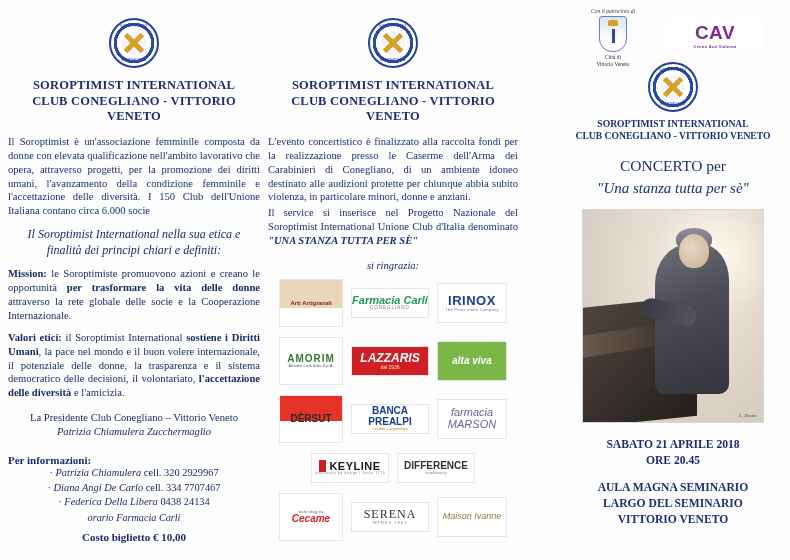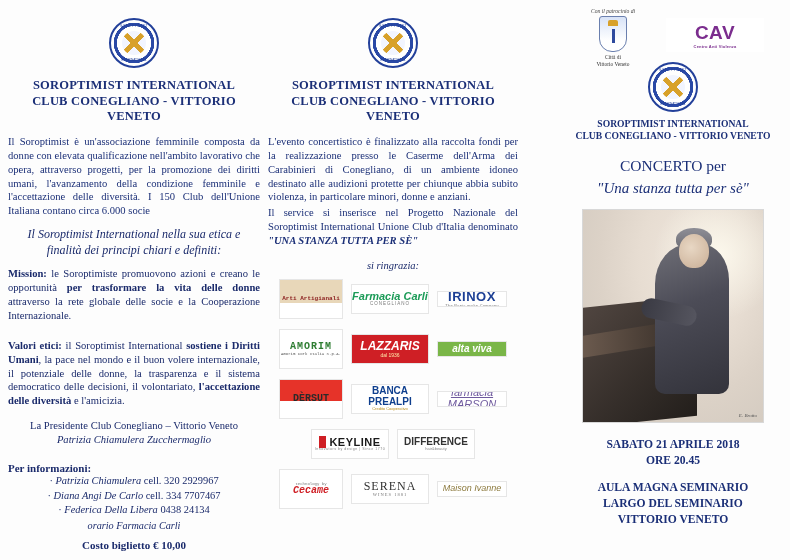--- a/index.html
+++ b/index.html
@@ -162,41 +162,41 @@
     background: #ffffff;
     border: 1px solid #e6e6e6;
     display: flex;
     align-items: center;
     justify-content: center;
     font-family: "Liberation Sans", sans-serif;
     overflow: hidden;
     text-align: center;
     line-height: 1.05;
   }
-  .sp-w1 { width: 64px; height: 40px; font-family: Liberation Mono, monospace; }
+  .sp-w1 { width: 64px; height: 48px; }
   .sp-w2 { width: 78px; height: 30px; }
-  .sp-w3 { width: 70px; height: 16px; }
+  .sp-w3 { width: 70px; height: 40px; }
 
   
   .sp-arti { font-size: 5px; color:#6a3b10; background:
      linear-gradient(180deg,#e8d7b9 0 60%, #ffffff 60% 100%); }
   .sp-arti b { display:block; color:#8a1c1c; font-size:6px; }
   .sp-farmaciacarli { color:#1b9b57; font-size:11px; font-weight:bold; font-style:italic; }
   .sp-farmaciacarli small { display:block; color:#7a7a7a; font-size:4.5px; font-style:normal; font-weight:normal; letter-spacing:1px;}
   .sp-irinox { color:#1c3f94; font-size:13px; font-weight:bold; letter-spacing:.5px;}
   .sp-irinox small { display:block; font-size:4px; color:#777; font-weight:normal; letter-spacing:.3px;}
   .sp-amorim { color:#2e7d32; font-size:10px; font-weight:bold; letter-spacing:1px;}
   .sp-amorim small { display:block; font-size:4px; color:#555; font-weight:normal; letter-spacing:0;}
   .sp-lazzaris { background:#cf1f25; color:#ffffff; font-size:12px; font-weight:bold; font-style:italic;}
   .sp-lazzaris small{ display:block; font-size:5px; color:#ffe9a8; font-style:normal; font-weight:normal;}
   .sp-altaviva { background:#7ab648; color:#ffffff; font-size:10px; font-style:italic; font-weight:bold;}
   .sp-dersut { background: linear-gradient(180deg,#e63329 0 55%, #ffffff 55% 100%); color:#2a2a2a; font-size:10px; font-weight:bold;}
   .sp-prealpi { color:#0f3f8e; font-size:10px; font-weight:bold;}
   .sp-prealpi small{ display:block; font-size:4px; color:#b88b1a; font-weight:normal;}
-  .sp-marson { color:#6f5a9e; font-size:11px; font-style:italic;text-decoration:underline; }
+  .sp-marson { color:#6f5a9e; font-size:11px; font-style:italic; }
   .sp-cecame { color:#cf1f25; font-size:10px; font-style:italic; font-weight:bold;}
   .sp-cecame small{ display:block; font-size:4px; color:#777; font-weight:normal; font-style:normal;}
   .sp-serena { color:#333; font-size:12px; letter-spacing:1px; font-family:"Liberation Serif",serif;}
   .sp-serena small{ display:block; font-size:4.5px; color:#777; letter-spacing:1px;}
   .sp-ivanne { color:#8c7a3e; font-size:9px; font-style:italic;}
   .sp-keyline { color:#1a1a1a; font-size:11px; font-weight:bold; letter-spacing:.5px;}
   .sp-keyline small{ display:block; font-size:3.6px; color:#888; font-weight:normal;}
   .sp-keyline .kbar{ display:inline-block; width:7px; height:12px; background:#cf1f25; margin-right:3px; vertical-align:-2px;}
   .sp-difference { color:#333; font-size:10px; font-weight:bold;}
   .sp-difference small{ display:block; font-size:4px; color:#888; font-weight:normal;}
@@ -353,21 +353,21 @@
     </div>
 
     <div class="body-text just lead-in">Il Soroptimist è un'associazione femminile composta da donne con elevata qualificazione nell'ambito lavorativo che opera, attraverso progetti, per la promozione dei diritti umani, l'avanzamento della condizione femminile e l'accettazione delle diversità. I 150 Club dell'Unione Italiana contano circa 6.000 socie</div>
 
     <div class="italic-block">Il Soroptimist International nella sua etica e finalità dei principi chiari e definiti:</div>
 
     <div class="mission">
       <span class="bold">Mission:</span><span> le Soroptimiste promuovono azioni e creano le opportunità </span><span class="bold">per trasformare la vita delle donne</span><span> attraverso la rete globale delle socie e la Cooperazione Internazionale.</span>
     </div>
 
-    <div class="mission" style="margin-top:16px;">
+    <div class="mission" style="margin-top:8px;">
       <span class="bold">Valori etici:</span><span> il Soroptimist International </span><span class="bold">sostiene i Diritti Umani</span><span>, la pace nel mondo e il buon volere internazionale, il potenziale delle donne, la trasparenza e il sistema democratico delle decisioni, il volontariato, </span><span class="bold">l'accettazione delle diversità</span><span> e l'amicizia.</span>
     </div>
 
     <div class="signature">
       <div>La Presidente Club Conegliano – Vittorio Veneto</div>
       <div class="ital">Patrizia Chiamulera Zucchermaglio</div>
     </div>
 
     <div class="contacts-head">Per informazioni:</div>
 

